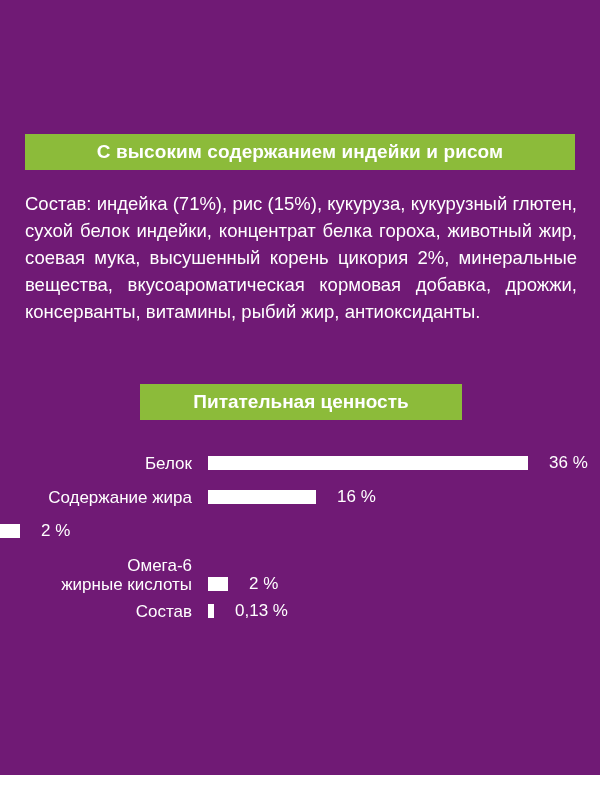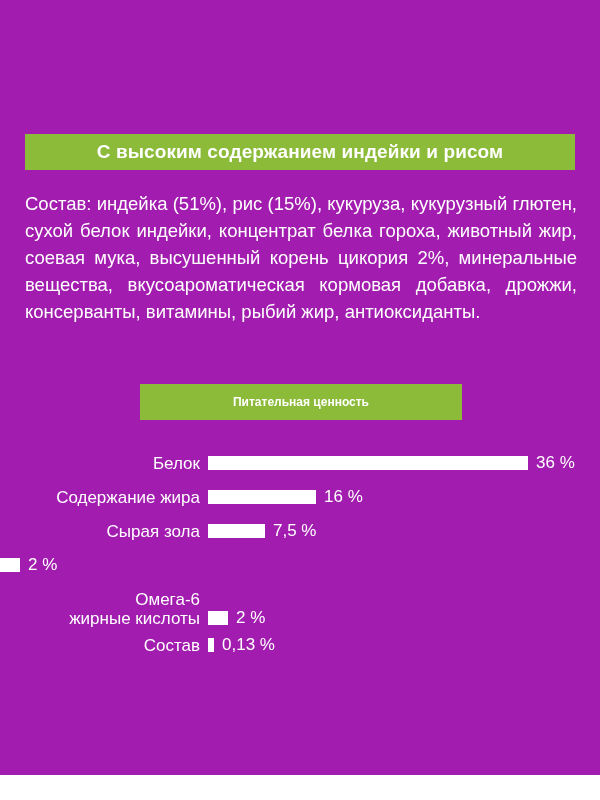--- a/index.html
+++ b/index.html
@@ -12,21 +12,21 @@
     background: #ffffff;
     font-family: "Liberation Sans", sans-serif;
     overflow: hidden;
   }
   .panel {
     position: absolute;
     left: 0;
     top: 0;
     width: 600px;
     height: 775px;
-    background: #a21caf;
+    background: #701a75;
     box-sizing: border-box;
   }
   .banner {
     position: absolute;
     left: 25px;
     top: 134px;
     width: 550px;
     height: 36px;
     background: #8cbb3a;
     display: flex;
@@ -60,60 +60,60 @@
     top: 384px;
     width: 322px;
     height: 36px;
     background: #8cbb3a;
     display: flex;
     align-items: center;
     justify-content: center;
   }
   .nutrition-header-text {
     color: #ffffff;
-    font-size: 12px;
+    font-size: 19px;
     font-weight: bold;
     white-space: nowrap;
   }
   .chart {
     position: absolute;
     left: 0;
     top: 446px;
     width: 600px;
   }
   .row {
     display: flex;
     align-items: center;
     height: 34px;
   }
   .row-label {
     width: 208px;
     text-align: right;
-    padding-right: 8px;
+    padding-right: 16px;
     box-sizing: border-box;
     color: #ffffff;
     font-size: 17px;
     line-height: 19px;
   }
   .row-label .l2 {
     display: block;
     margin-left: 8px;
   }
   .row-bar-wrap {
     display: flex;
     align-items: center;
   }
   .bar {
     height: 14px;
     background: #ffffff;
   }
   .row-value {
     color: #ffffff;
     font-size: 17px;
-    padding-left: 8px;
+    padding-left: 21px;
     white-space: nowrap;
   }
   .row.two-line {
     height: 46px;
     align-items: flex-end;
   }
   .row.two-line .row-label {
     padding-top: 0;
   }
   .row.two-line .row-bar-wrap {
@@ -123,21 +123,21 @@
 </head>
 <body>
 
 <div class="panel">
 
   <div class="banner">
     <span class="banner-text">С высоким содержанием индейки и рисом</span>
   </div>
 
   <div class="composition">
-    <b>Состав:</b><span> индейка (51%), рис (15%), кукуруза, кукурузный глютен, сухой белок индейки, концентрат белка гороха, животный жир, соевая мука, высушенный корень цикория 2%, минеральные вещества, вкусоароматическая кормовая добавка, дрожжи, консерванты, витамины, рыбий жир, антиоксиданты.</span>
+    <b>Состав:</b><span> индейка (71%), рис (15%), кукуруза, кукурузный глютен, сухой белок индейки, концентрат белка гороха, животный жир, соевая мука, высушенный корень цикория 2%, минеральные вещества, вкусоароматическая кормовая добавка, дрожжи, консерванты, витамины, рыбий жир, антиоксиданты.</span>
   </div>
 
   <div class="nutrition-header">
     <span class="nutrition-header-text">Питательная ценность</span>
   </div>
 
   <div class="chart">
 
     <div class="row">
       <div class="row-label">
@@ -152,29 +152,20 @@
     <div class="row">
       <div class="row-label">
         <span>Содержание жира</span>
       </div>
       <div class="row-bar-wrap">
         <div class="bar" style="width:108px"></div>
         <span class="row-value">16 %</span>
       </div>
     </div>
 
-    <div class="row">
-      <div class="row-label">
-        <span>Сырая зола</span>
-      </div>
-      <div class="row-bar-wrap">
-        <div class="bar" style="width:57px"></div>
-        <span class="row-value">7,5 %</span>
-      </div>
-    </div>
 
     <div class="row">
       <div class="row-bar-wrap">
         <div class="bar" style="width:20px"></div>
         <span class="row-value">2 %</span>
       </div>
     </div>
 
     <div class="row two-line">
       <div class="row-label">

